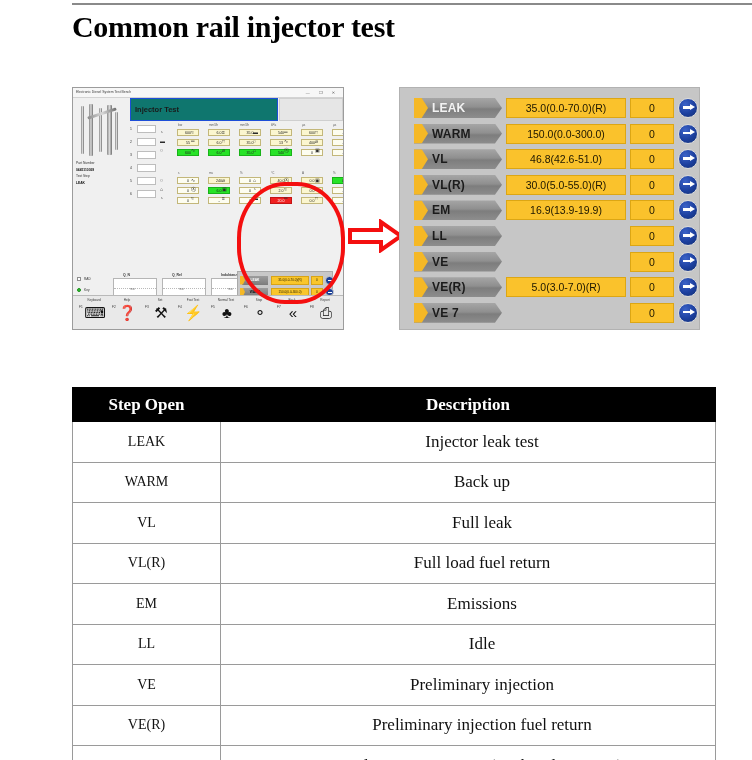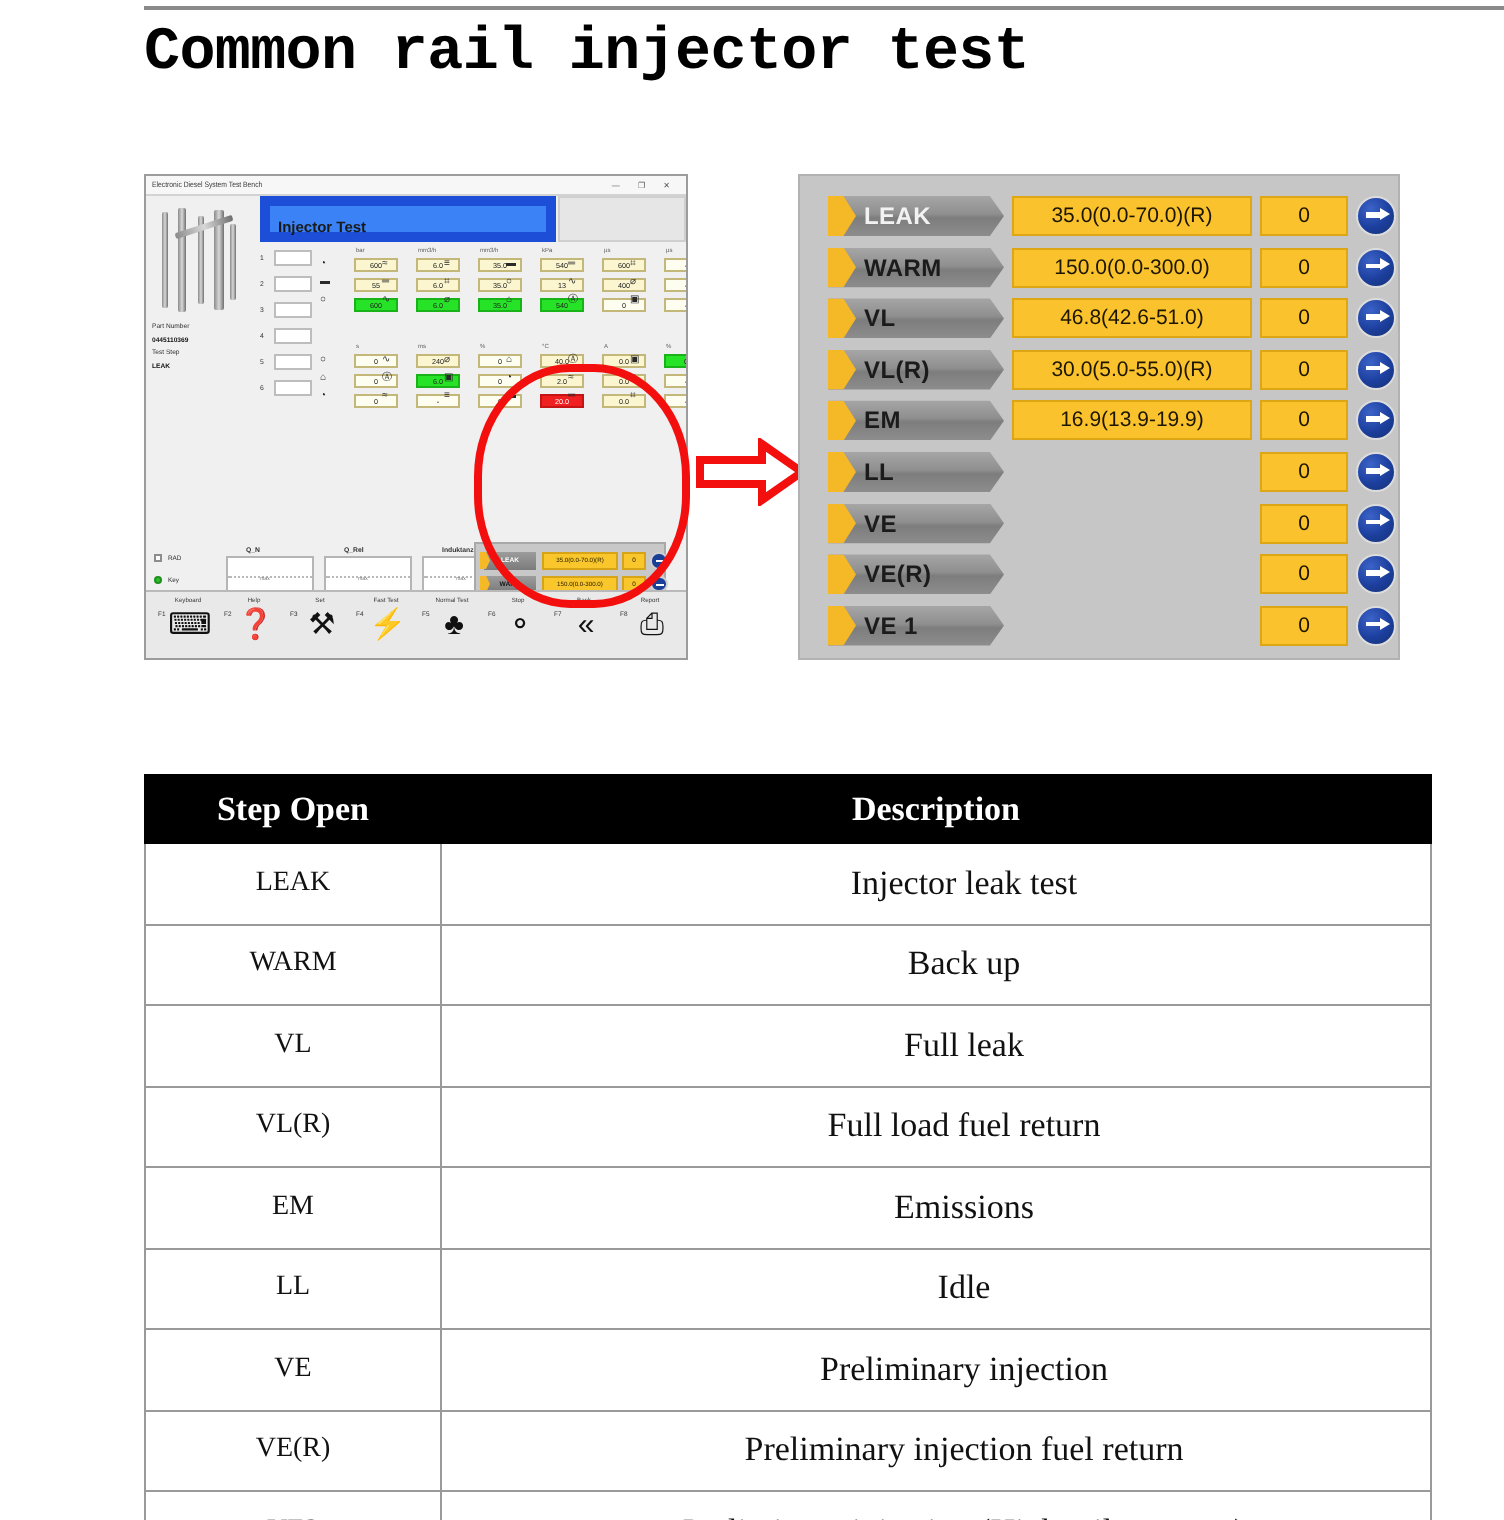--- a/index.html
+++ b/index.html
@@ -21,21 +21,21 @@
     left: 72px; top: 3px;
     width: 680px; height: 2px;
     background: #8a8a8a;
   }
 
   
   #page-title {
     position: absolute;
     left: 72px; top: 10px;
     width: 640px;
-    font-family: Liberation Mono, monospace;
+    font-family: Liberation Serif, serif;
     font-weight: bold;
     font-size: 30px;
     letter-spacing: -0.3px;
     color: #000;
     white-space: nowrap;
   }
 
   
   #app-window {
     position: absolute;
@@ -56,21 +56,21 @@
     position:absolute; left:3px; top:1.5px;
     font-size:3.4px; color:#3b3b3b; white-space:nowrap;
     transform: scaleY(1.15); transform-origin: left top;
   }
   #app-titlebar .wbtns {
     position:absolute; right:4px; top:2px;
     font-size:4px; color:#555; letter-spacing:4px;
   }
   #app-header {
     position:absolute; left:57px; top:10px; width:148px; height:23px;
-    background:#3b82f6; border:5px solid #1d4ed8; box-sizing:border-box;
+    background:#0f766e; border:1px solid #1d4ed8; box-sizing:border-box;
   }
   #app-header .h {
     position:absolute; left:4px; top:6px;
     font-size:7.5px; font-weight:600; color:#1a1a1a;
   }
   #app-header2 {
     position:absolute; left:206px; top:10px; width:64px; height:23px;
     background:#e6e6e6; border:1px solid #cfcfcf; box-sizing:border-box;
   }
 
@@ -720,29 +720,30 @@
       <div class="step-count">0</div>
       <div class="step-go">
         <div class="ar"></div>
       </div>
     </div>
     <div class="step-row" style="top: 189.2px;">
       <div class="step-name">
         <div class="chev"></div>
         <div class="txt">VE(R)</div>
       </div>
+      <div class="step-range">5.0(3.0-7.0)(R)</div>
       <div class="step-count">0</div>
       <div class="step-go">
         <div class="ar"></div>
       </div>
     </div>
     <div class="step-row" style="top: 214.8px;">
       <div class="step-name">
         <div class="chev"></div>
-        <div class="txt">VE 1</div>
+        <div class="txt">VE 7</div>
       </div>
       <div class="step-count">0</div>
       <div class="step-go">
         <div class="ar"></div>
       </div>
     </div>
   </div>
 
 <table id="steps-table">
   <colgroup>

